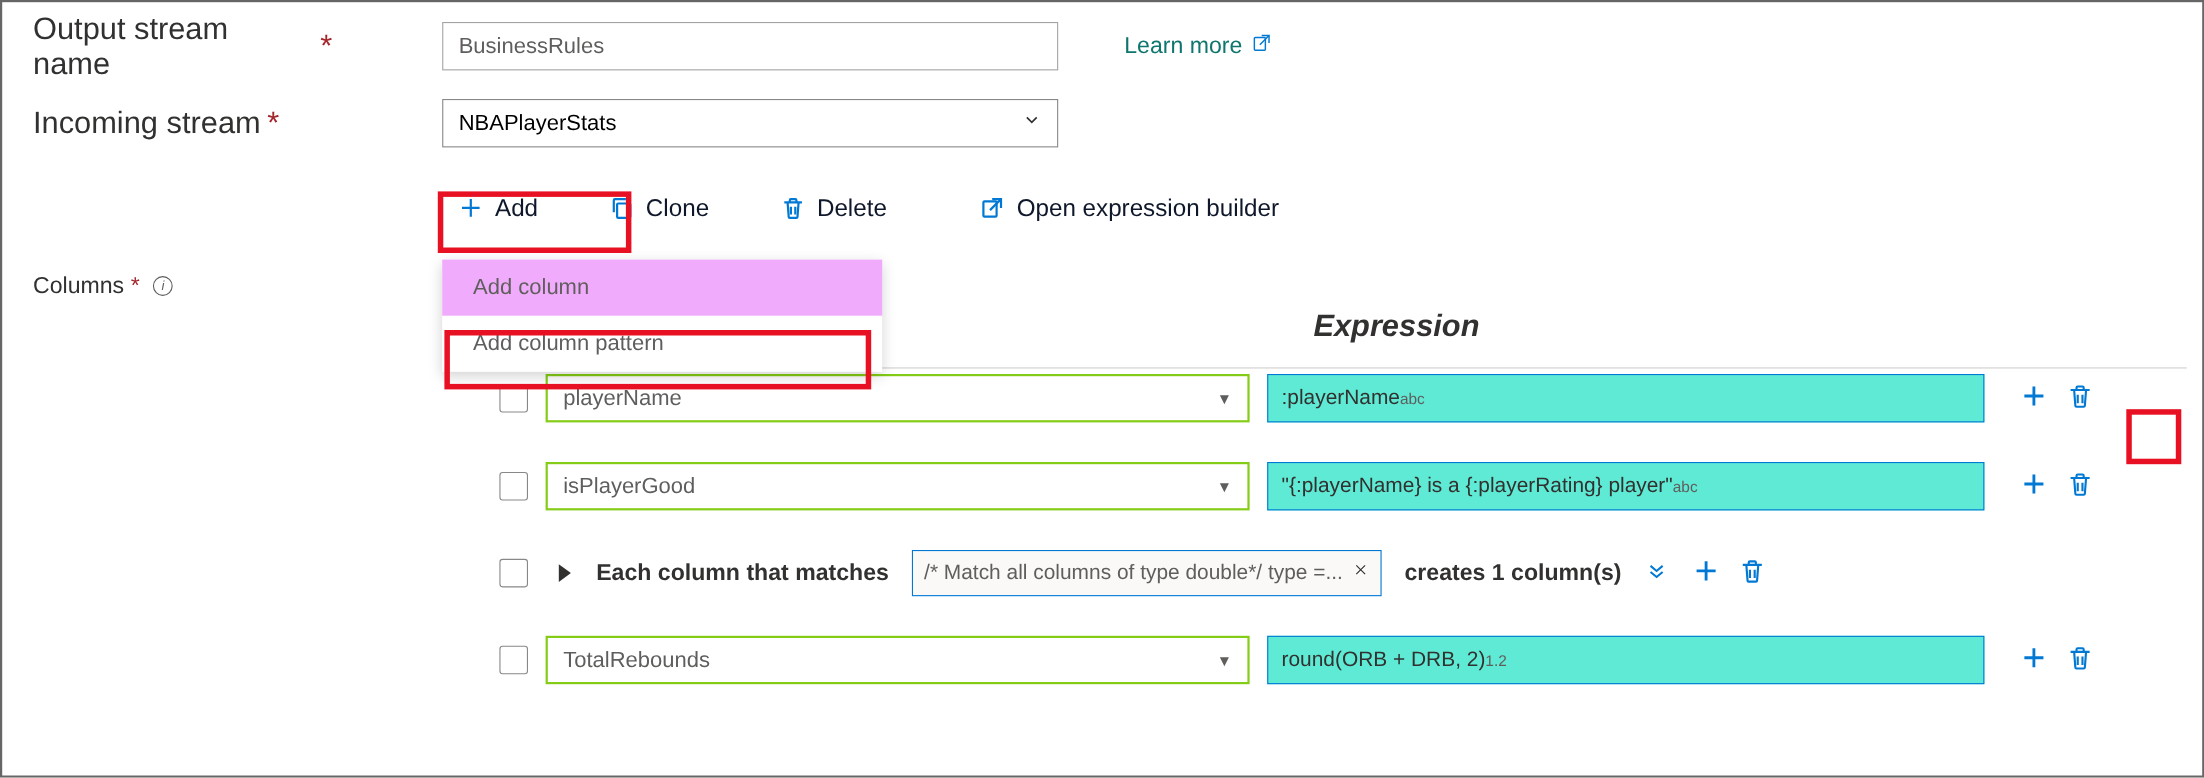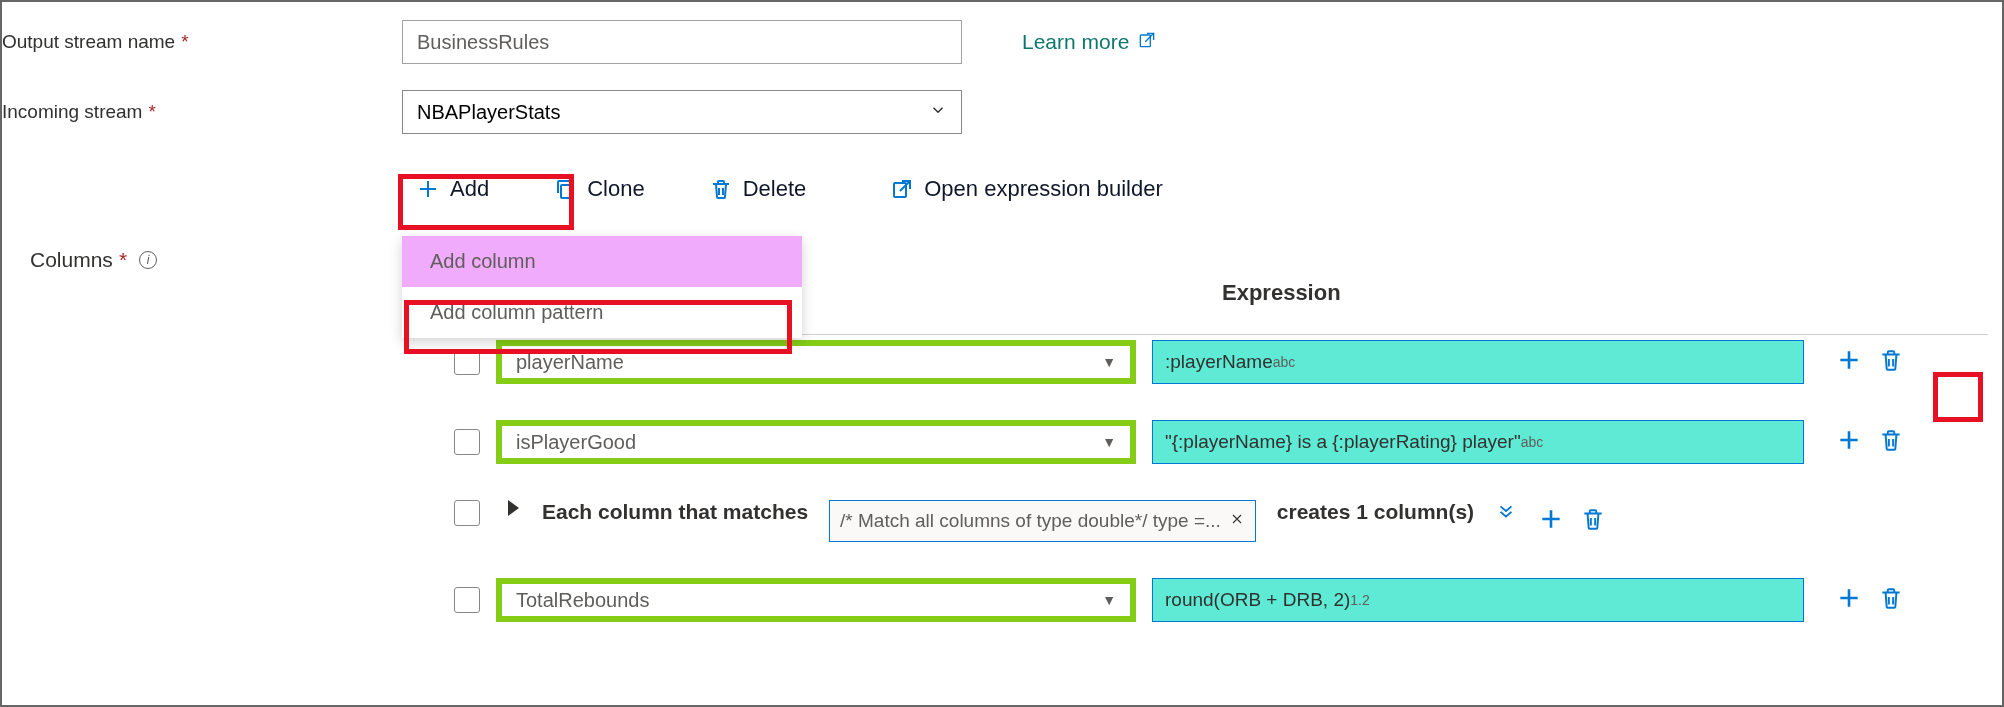--- a/index.html
+++ b/index.html
@@ -18,21 +18,22 @@
     position: relative;
     background: #fff;
     overflow: hidden;
   }
   .row {
     display: flex;
     align-items: center;
   }
   .label-col {
     width: 300px;
-    font-size: 19px;
+    padding-left: 28px;
+    font-size: 28px;
     color: #323130;
     display: flex;
     align-items: center;
     gap: 6px;
   }
   .req { color: #a4262c; }
   
   
   .top-area { padding-top: 14px; }
   .text-input {
@@ -128,42 +129,43 @@
 
   
   .grid-area {
     position: absolute;
     left: 400px;
     right: 28px;
     top: 282px;
   }
   .expr-header {
     position: absolute;
-    left: 820px;
+    left: 792px;
     top: -4px;
     font-weight: 600;
-    font-size: 22px;
+    font-size: 28px;
+    font-style: italic;
   }
   .col-rows { margin-top: 56px; }
   .col-row {
     display: flex;
     align-items: center;
     gap: 16px;
     margin-bottom: 36px;
   }
   .chk {
     width: 26px; height: 26px;
     border: 1.6px solid #8a8886;
     border-radius: 3px;
     margin-left: 52px;
   }
   .name-dd {
     width: 640px;
     height: 44px;
-    border: 6px solid #84cc16;
+    border: 2px solid #84cc16;
     color: #605e5c;
     font-size: 20px;
     display: flex;
     align-items: center;
     justify-content: space-between;
     padding: 0 14px;
   }
   .caret { font-size: 14px; }
   .expr-box {
     flex: 1;
@@ -188,20 +190,21 @@
     gap: 16px;
     margin-left: 16px;
   }
   .icon-btn svg { width: 26px; height: 26px; }
   .plus-blue { stroke: #0078d4; stroke-width: 2.4; }
   .trash-blue { stroke: #0078d4; fill: none; stroke-width: 1.8; }
 
   
   .pattern-row {
     display: flex;
+    align-items: center;
     gap: 21px;
     margin-bottom: 36px;
   }
   .tri {
     width: 0; height: 0;
     border-top: 8px solid transparent;
     border-bottom: 8px solid transparent;
     border-left: 11px solid #323130;
     margin-left: 4px;
   }

